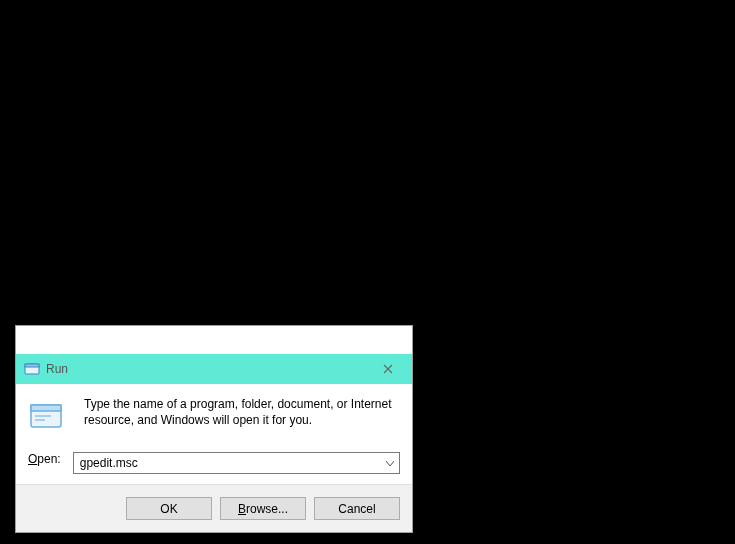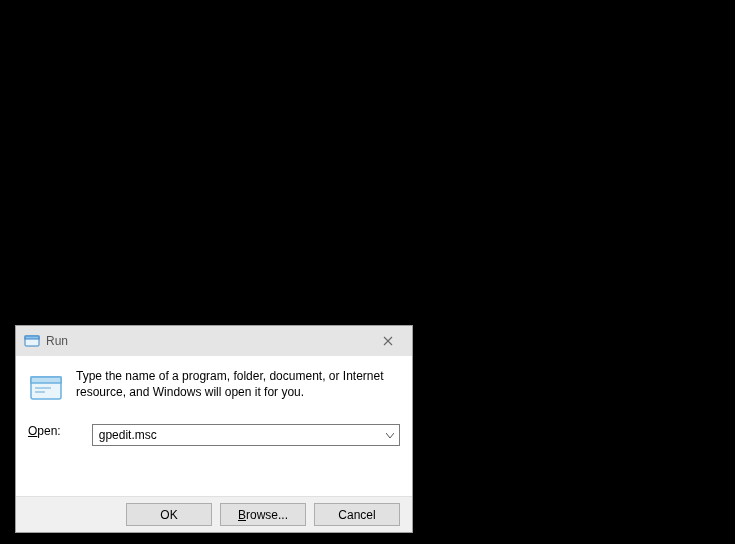--- a/index.html
+++ b/index.html
@@ -22,22 +22,23 @@
       border: 1px solid #a0a0a0;
       box-shadow: 3px 3px 12px rgba(0,0,0,0.35);
       display: flex;
       flex-direction: column;
     }
     .titlebar {
       height: 30px;
       display: flex;
       align-items: center;
       padding: 0 2px 0 8px;
-      background: #e5e5e5;
+      background: #5eead4;
       color: #555;
+      margin-top: 28px;
     }
     .titlebar .app-icon {
       width: 16px;
       height: 16px;
       margin-right: 6px;
       flex: 0 0 auto;
     }
     .titlebar .title {
       flex: 1 1 auto;
       font-size: 12px;
@@ -54,21 +55,21 @@
     }
     .titlebar .close svg { width: 10px; height: 10px; }
     .body {
       flex: 1 1 auto;
       padding: 12px 12px 0 12px;
       background: #fff;
     }
     .msgrow {
       display: flex;
       align-items: flex-start;
-      gap: 12px;
+      gap: 20px;
       margin-bottom: 18px;
     }
     .run-big-icon { flex: 0 0 auto; width: 36px; height: 36px; margin-top: 2px; }
     .msg {
       color: #000;
       font-size: 12px;
       line-height: 1.35;
     }
     .openrow {
       display: flex;
@@ -76,21 +77,20 @@
       gap: 12px;
     }
     .open-label {
       font-size: 12px;
       color: #000;
     }
     .open-label .ul { text-decoration: underline; }
     .combo {
       flex: 1 1 auto;
       position: relative;
-      margin-left: 19px;
     }
     .combo input {
       width: 100%;
       height: 22px;
       border: 1px solid #7a7a7a;
       padding: 2px 22px 2px 6px;
       font-family: inherit;
       font-size: 12px;
       outline: none;
       background: #fff;
@@ -101,21 +101,21 @@
       top: 1px;
       width: 18px;
       height: 20px;
       display: flex;
       align-items: center;
       justify-content: center;
       color: #555;
     }
     .combo .chev svg { width: 8px; height: 5px; }
     .footer {
-      height: 36px;
+      height: 48px;
       background: #f0f0f0;
       border-top: 1px solid #e0e0e0;
       display: flex;
       align-items: center;
       justify-content: flex-end;
       gap: 8px;
       padding: 0 12px;
     }
     .btn {
       min-width: 86px;

